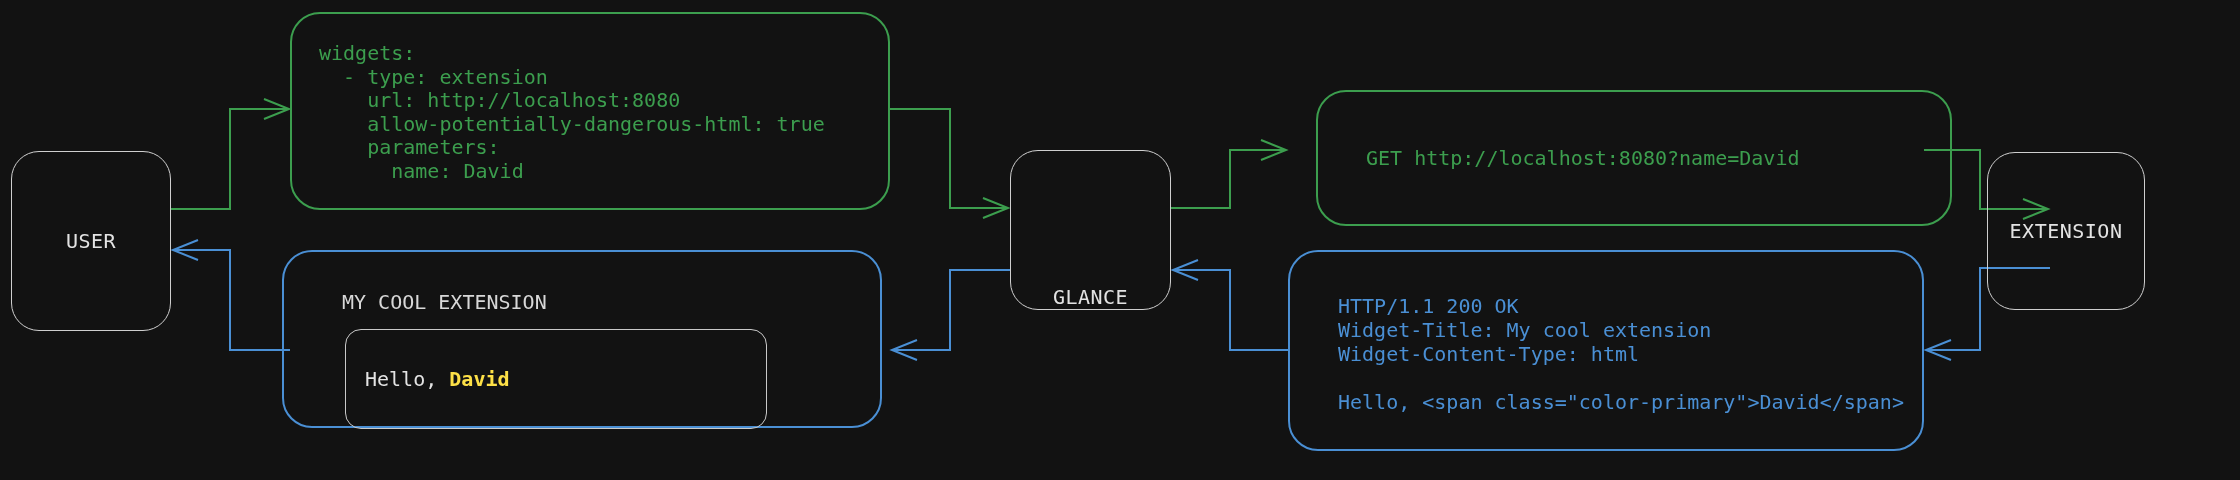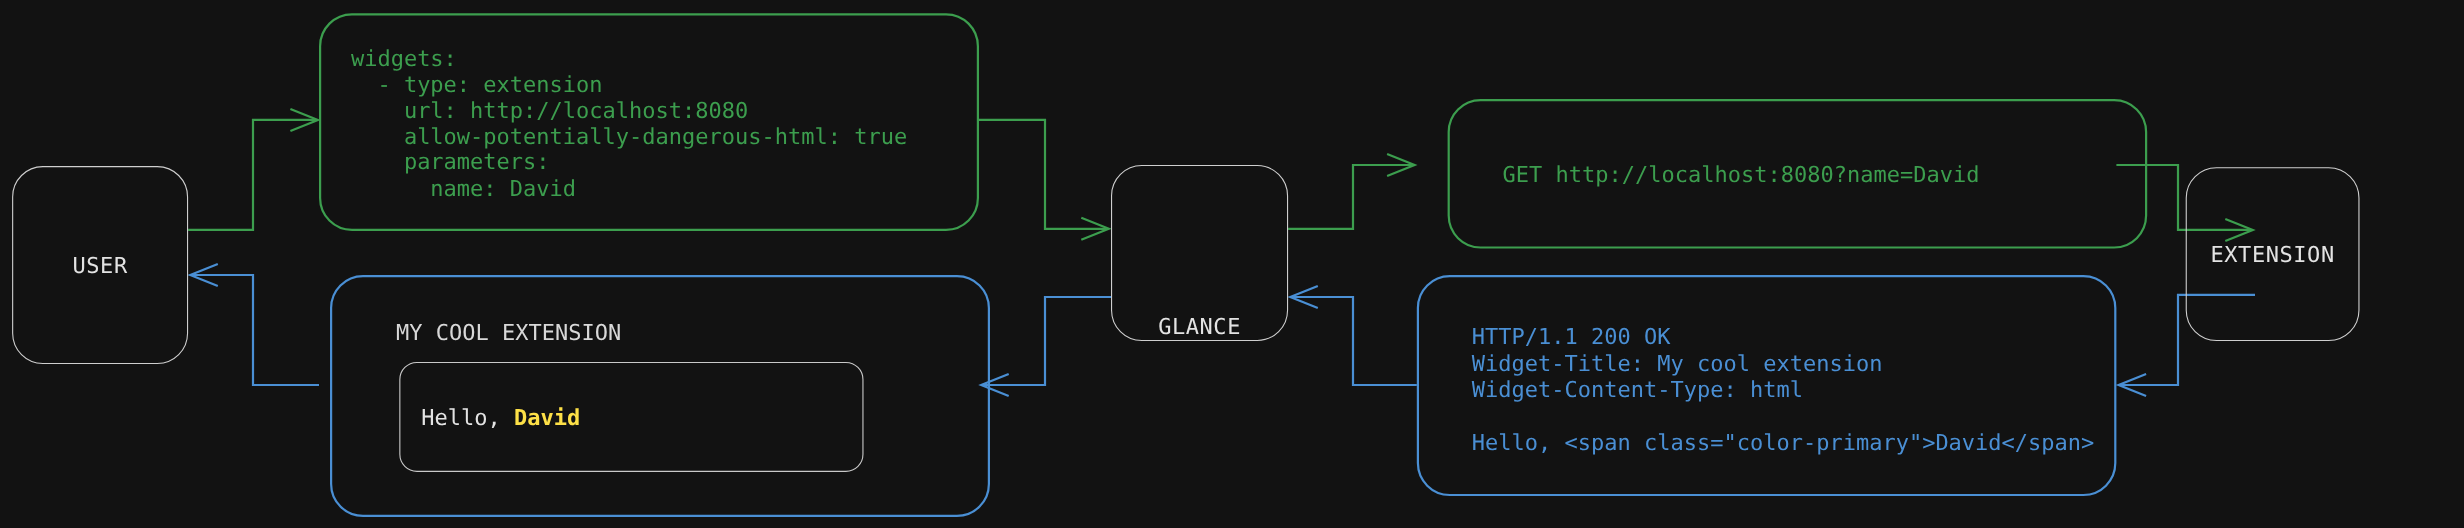--- a/index.html
+++ b/index.html
@@ -50,21 +50,21 @@
   }
   .blue-box {
     border: 2px solid #4a8fd4;
     border-radius: 30px;
     color: #4a8fd4;
   }
   .config-box   { left: 290px;  top: 12px;  width: 600px; height: 198px; }
   .request-box  { left: 1288px; top: 90px;  width: 636px; height: 136px;
                   display: flex; align-items: center; margin-left: 28px; }
   .response-box { left: 1288px; top: 250px; width: 636px; height: 201px; }
-  .widget-box   { left: 300px;  top: 250px; width: 600px; height: 220px; }
+  .widget-box   { left: 282px;  top: 250px; width: 600px; height: 178px; }
 
   pre.code {
     margin: 0;
     font-family: inherit;
     font-size: 20px;
     line-height: 23.5px;
     white-space: pre;
   }
   .config-box pre.code { padding: 28px 0 0 27px; }
   .response-box pre.code { padding: 42px 0 0 48px; line-height: 24px; }

